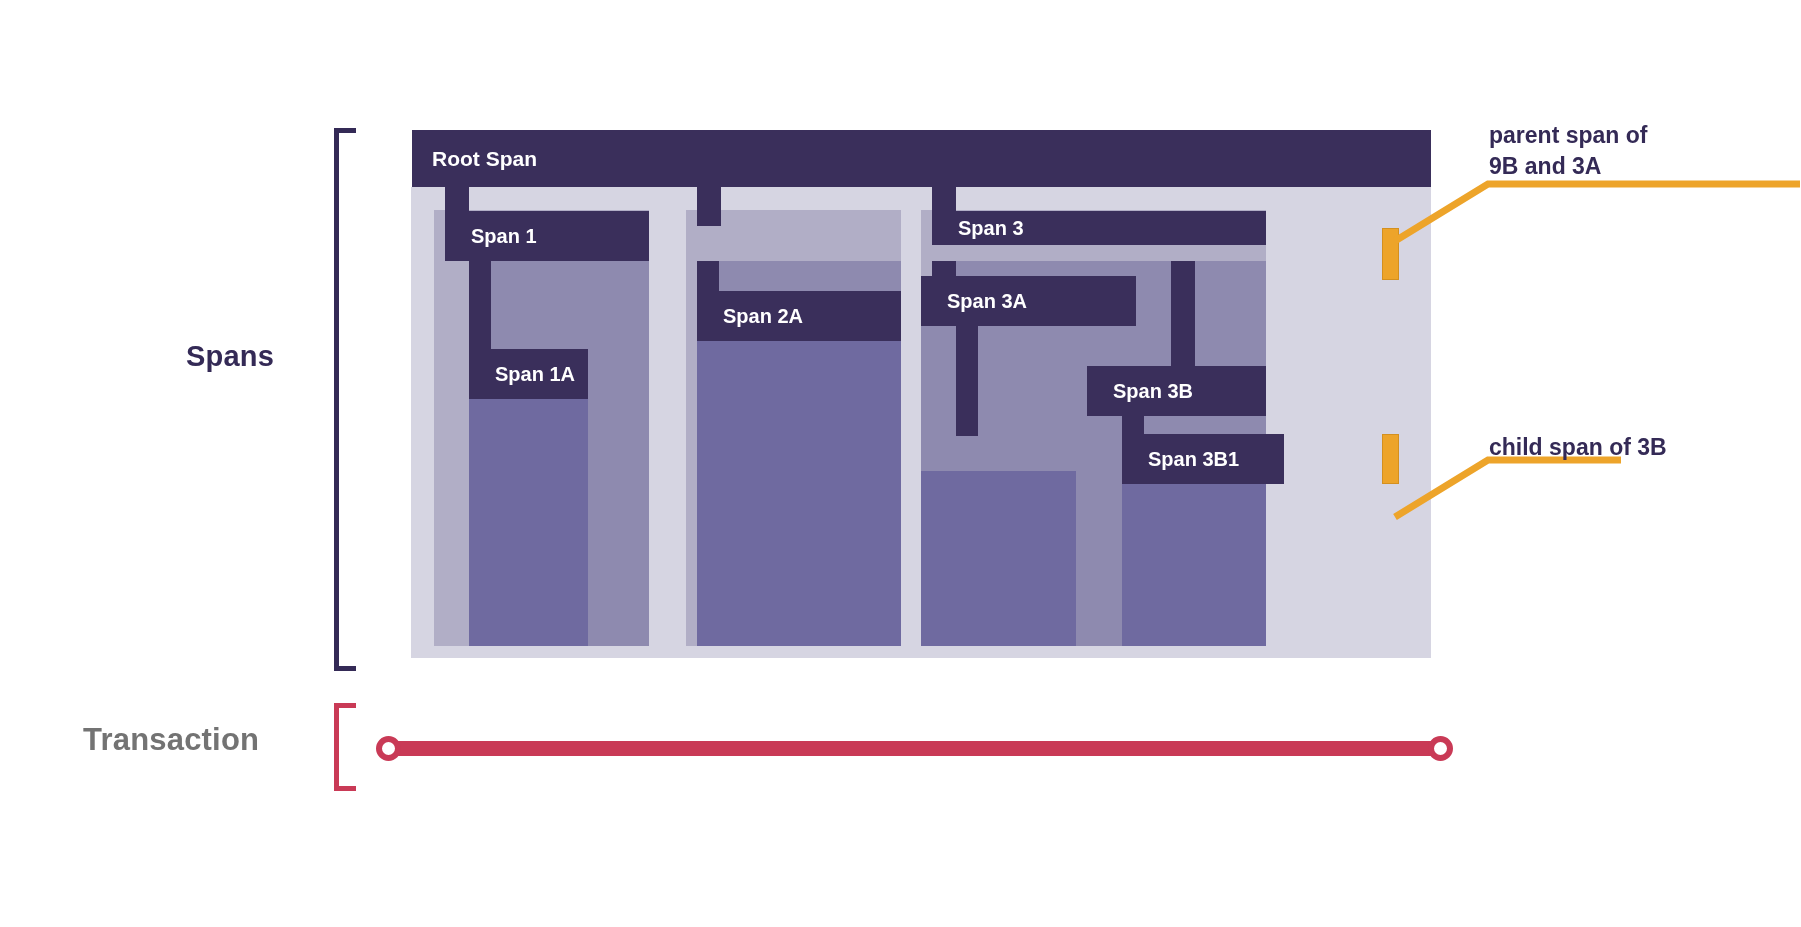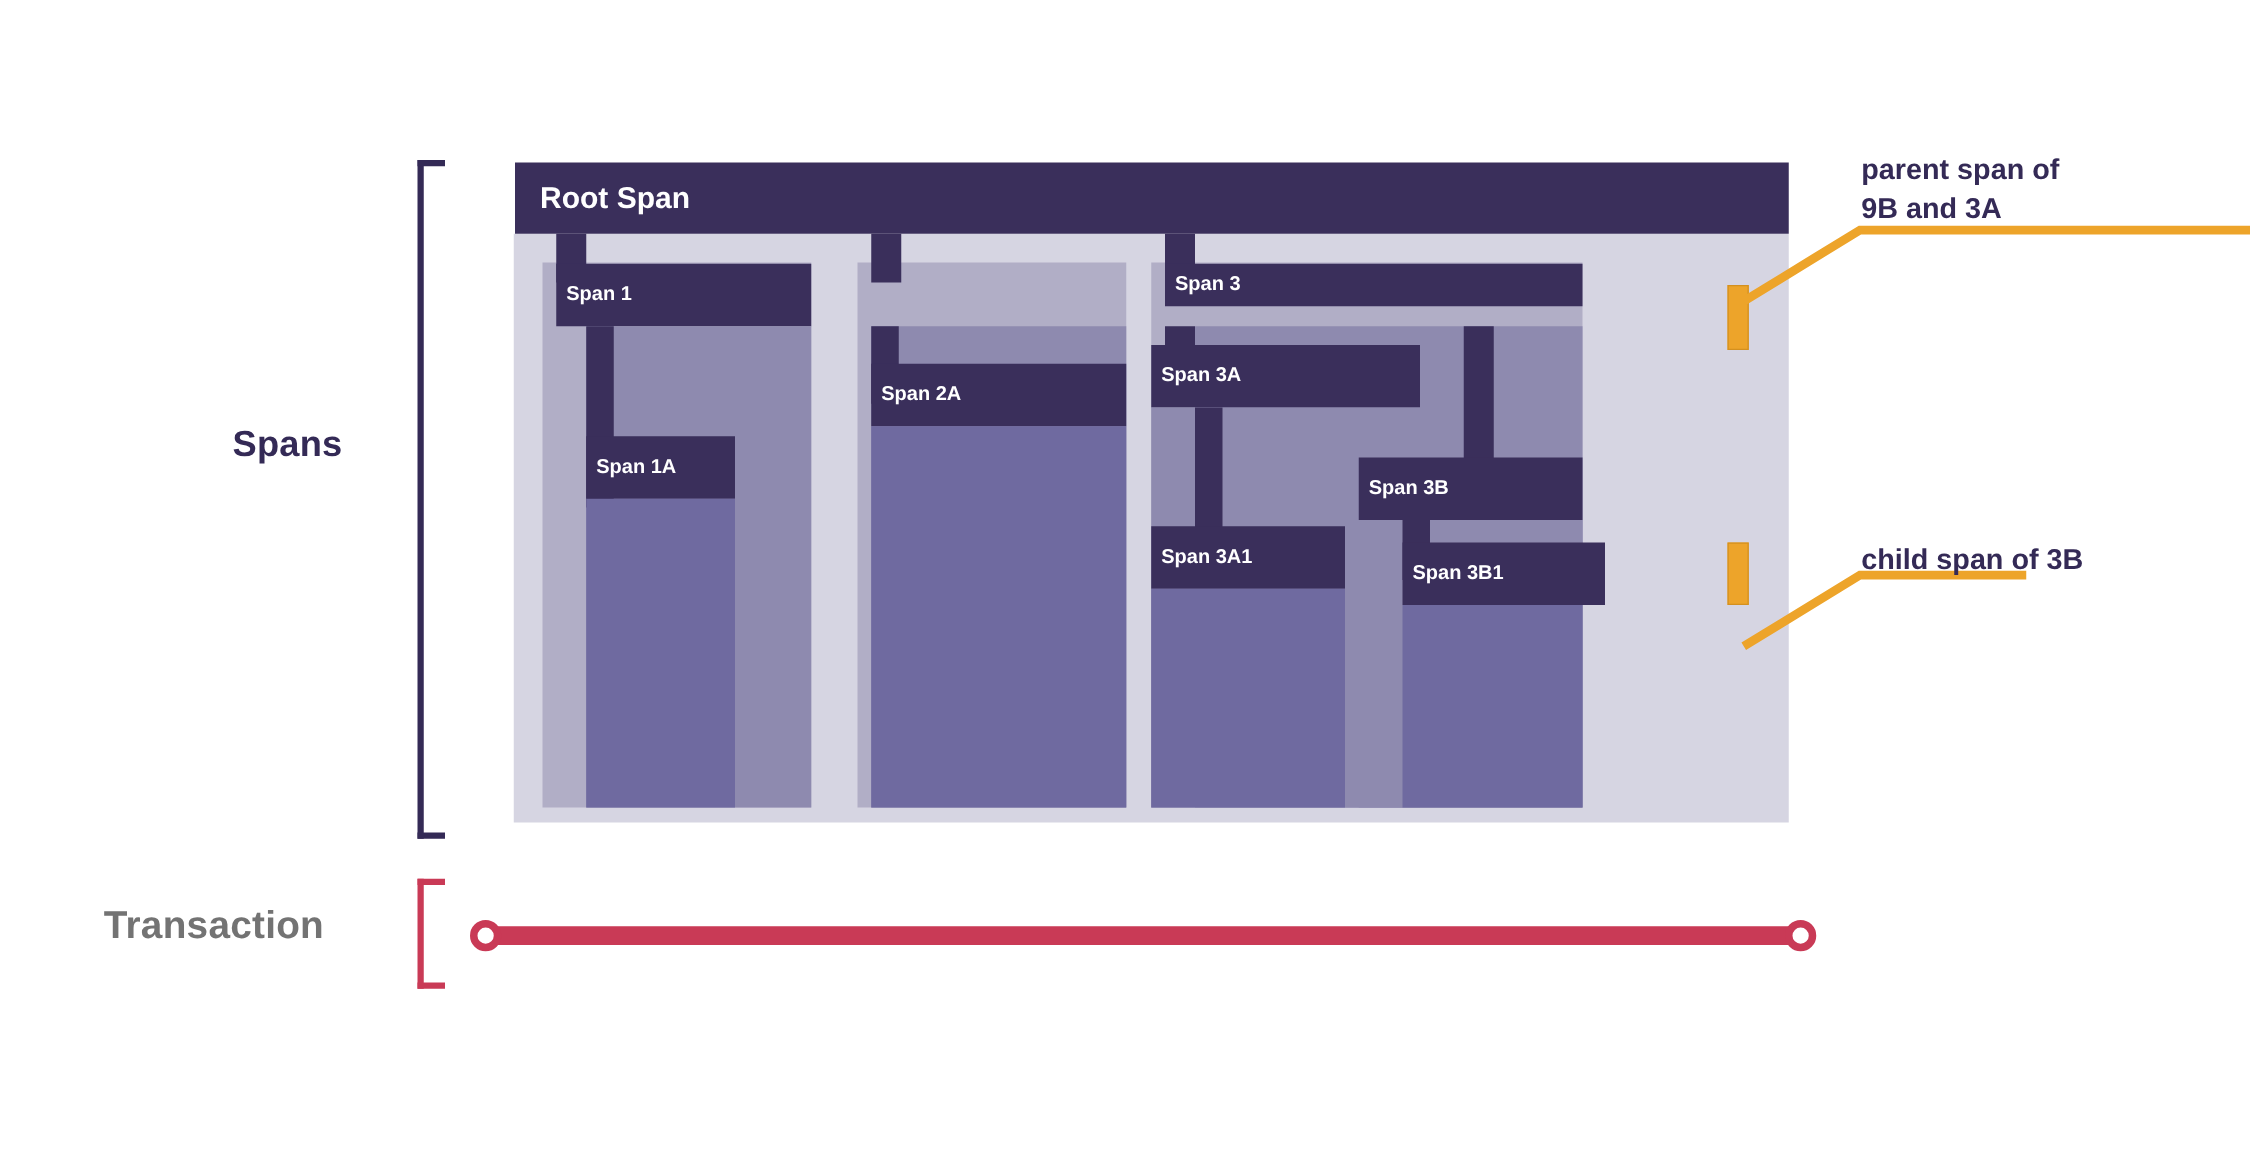--- a/index.html
+++ b/index.html
@@ -34,23 +34,23 @@
   #diagram{position:absolute;left:411px;top:130px;width:1020px;height:528px;}
 
   
   .bg{position:absolute;background:#d6d5e2;}
   .lvl1{position:absolute;background:#b1aec6;}
   .lvl2{position:absolute;background:#8e8aaf;}
   .lvl3{position:absolute;background:#6f6aa0;}
 
   
   .bar{position:absolute;background:#3a2f5b;color:#ffffff;font-weight:bold;
-       font-size:16px;display:flex;align-items:center;padding-left:8px;
+       font-size:20px;display:flex;align-items:center;padding-left:26px;
        box-sizing:border-box;white-space:nowrap;}
-  .bar.root{font-size:24px;padding-left:20px;}
+  .bar.root{font-size:21px;padding-left:20px;}
 
   
   .stem{position:absolute;background:#3a2f5b;}
 
   
   .marker{position:absolute;background:#eda42a;border:1px solid #d4901f;box-sizing:border-box;}
 
   
   .anno{position:absolute;color:#342a56;font-weight:bold;font-size:23px;line-height:1.35;}
   #anno-parent{left:1489px;top:120px;width:300px;}
@@ -109,21 +109,20 @@
     <div class="lvl1" style="left:510px;top:80px;width:345px;height:436px;"></div>
     <div class="stem" style="left:521px;top:57px;width:24px;height:39px;"></div>
     <div class="bar" style="left:521px;top:81px;width:334px;height:34px;">Span 3</div>
 
     <div class="lvl2" style="left:545px;top:131px;width:310px;height:385px;"></div>
 
     <div class="stem" style="left:521px;top:131px;width:24px;height:46px;"></div>
     <div class="bar" style="left:510px;top:146px;width:215px;height:50px;">Span 3A</div>
     <div class="lvl2" style="left:510px;top:196px;width:215px;height:320px;"></div>
     <div class="stem" style="left:545px;top:196px;width:22px;height:110px;"></div>
-    <div class="bar" style="left:510px;top:291px;width:155px;height:50px;">Span 3A1</div>
     <div class="lvl3" style="left:510px;top:341px;width:155px;height:175px;"></div>
 
     <div class="stem" style="left:760px;top:131px;width:24px;height:120px;"></div>
     <div class="bar" style="left:676px;top:236px;width:179px;height:50px;">Span 3B</div>
     <div class="lvl2" style="left:676px;top:286px;width:179px;height:230px;"></div>
     <div class="stem" style="left:711px;top:286px;width:22px;height:48px;"></div>
     <div class="bar" style="left:711px;top:304px;width:162px;height:50px;">Span 3B1</div>
     <div class="lvl3" style="left:711px;top:354px;width:144px;height:162px;"></div>
 
     <div class="marker" style="left:971px;top:98px;width:17px;height:52px;"></div>

